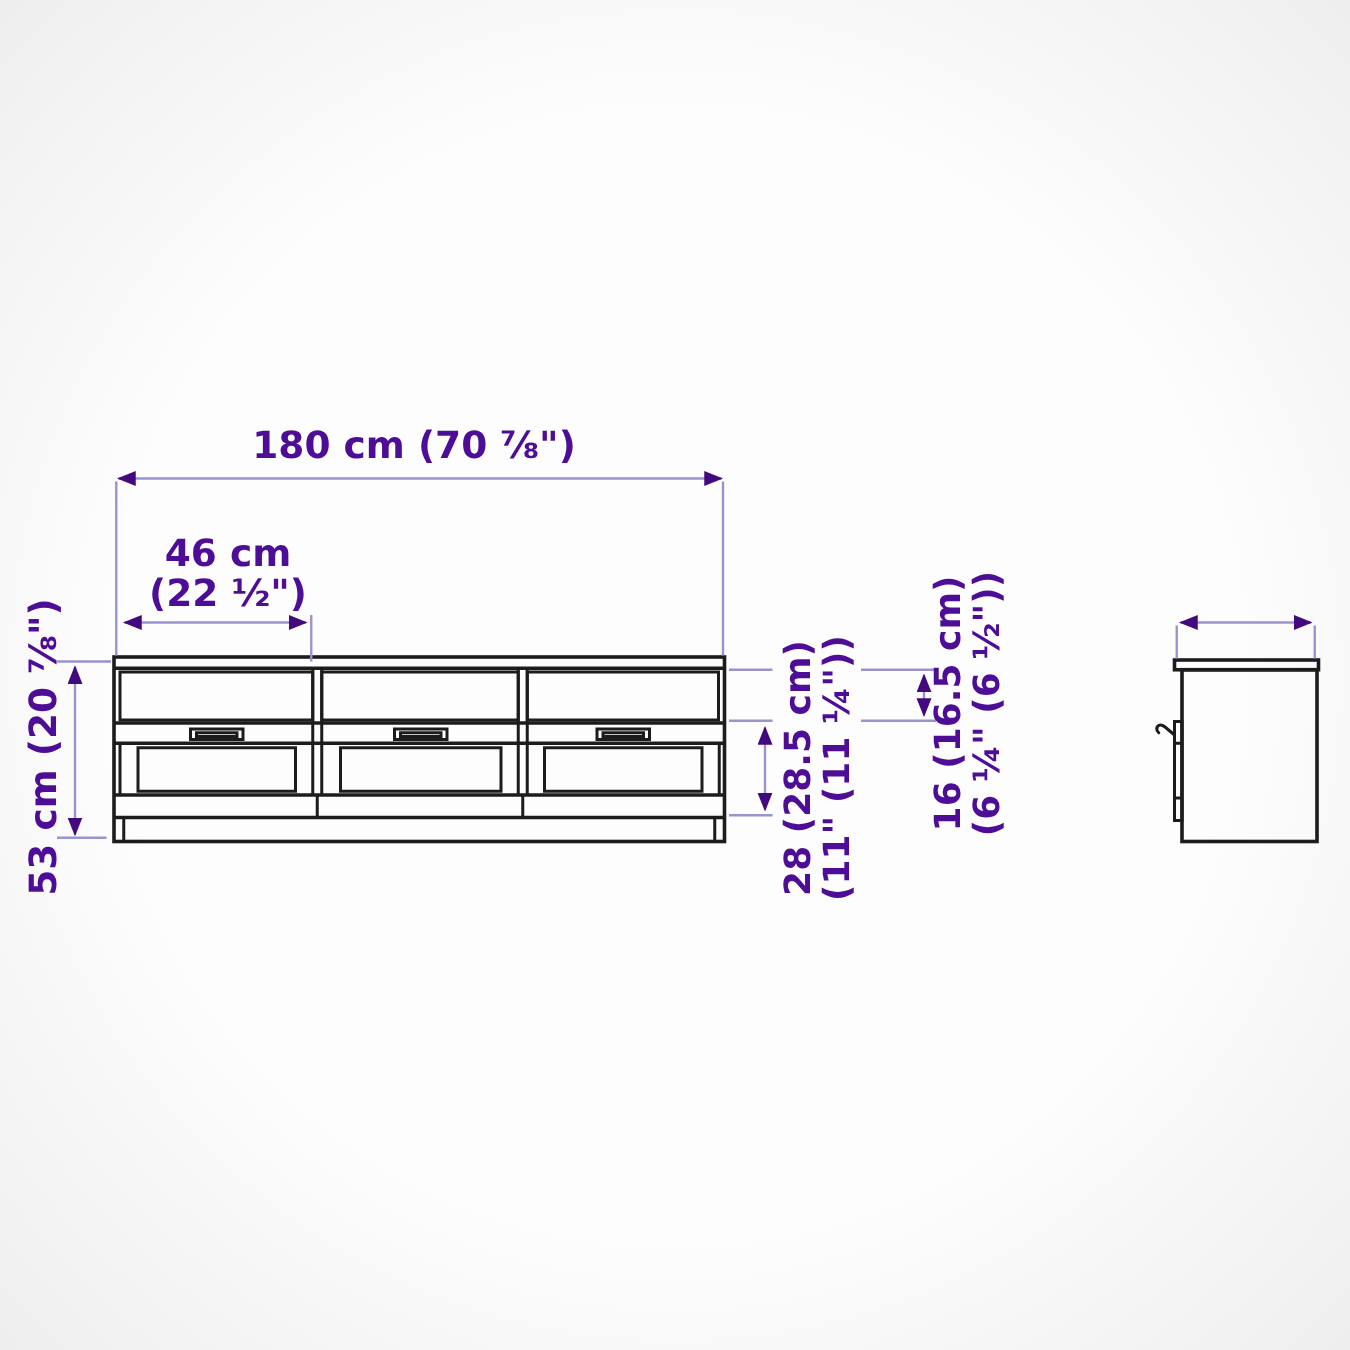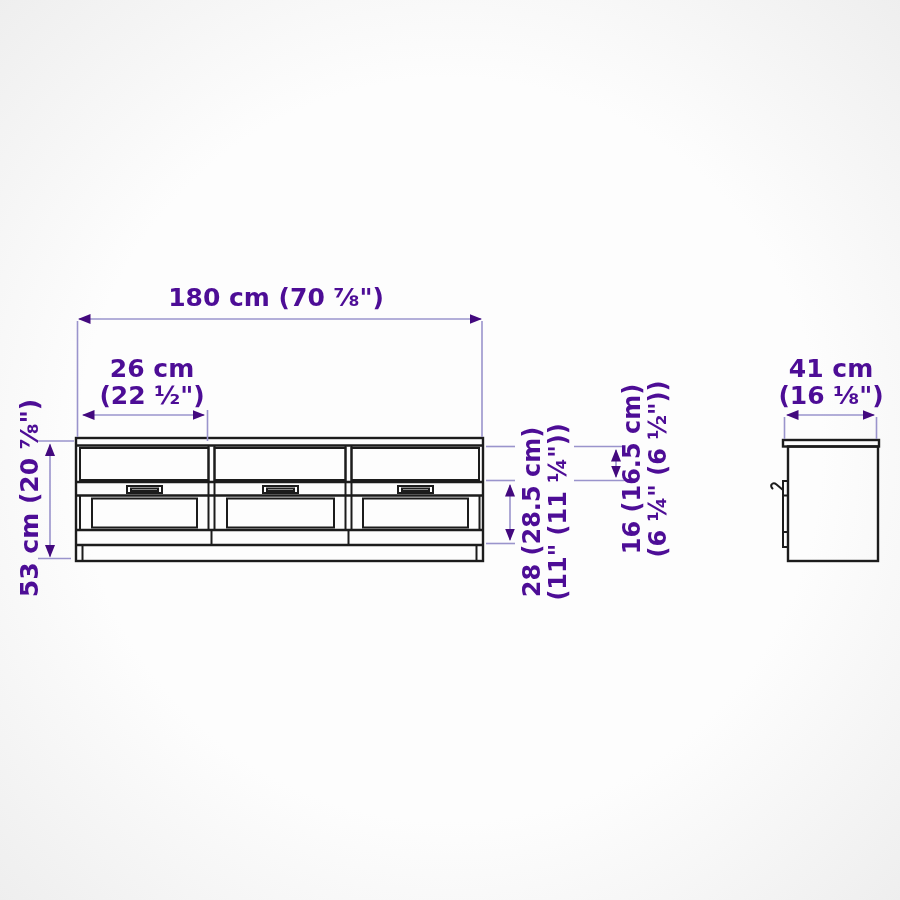--- a/index.html
+++ b/index.html
@@ -132,30 +132,26 @@
         <line class="dl" x1="510" y1="485" x2="510" y2="540" marker-start="url(#ah)" marker-end="url(#ah)"></line>
         <line class="dl" x1="486" y1="480.5" x2="515" y2="480.5"></line>
         <line class="dl" x1="486" y1="543.5" x2="515" y2="543.5"></line>
       </g>
     </g>
   </svg>
 
   <div class="dim-label" style="left:276px;top:297px;">180 cm (70 ⅞")</div>
 
   <div class="dim-label" style="left:152px;top:382px;">
-    <div>26 cm</div>
+    <div>46 cm</div>
     <div>(22 ½")</div>
   </div>
 
   <div class="dim-label rot" style="left:29px;top:498px;">53 cm (20 ⅞")</div>
 
-  <div class="dim-label" style="left:831px;top:382px;">
-    <div>41 cm</div>
-    <div>(16 ⅛")</div>
-  </div>
 
   <div class="dim-label rot small" style="left:546px;top:512px;">
     <div>28 (28.5 cm)</div>
     <div>(11" (11 ¼"))</div>
   </div>
 
   <div class="dim-label rot small" style="left:646px;top:469px;">
     <div>16 (16.5 cm)</div>
     <div>(6 ¼" (6 ½"))</div>
   </div>

